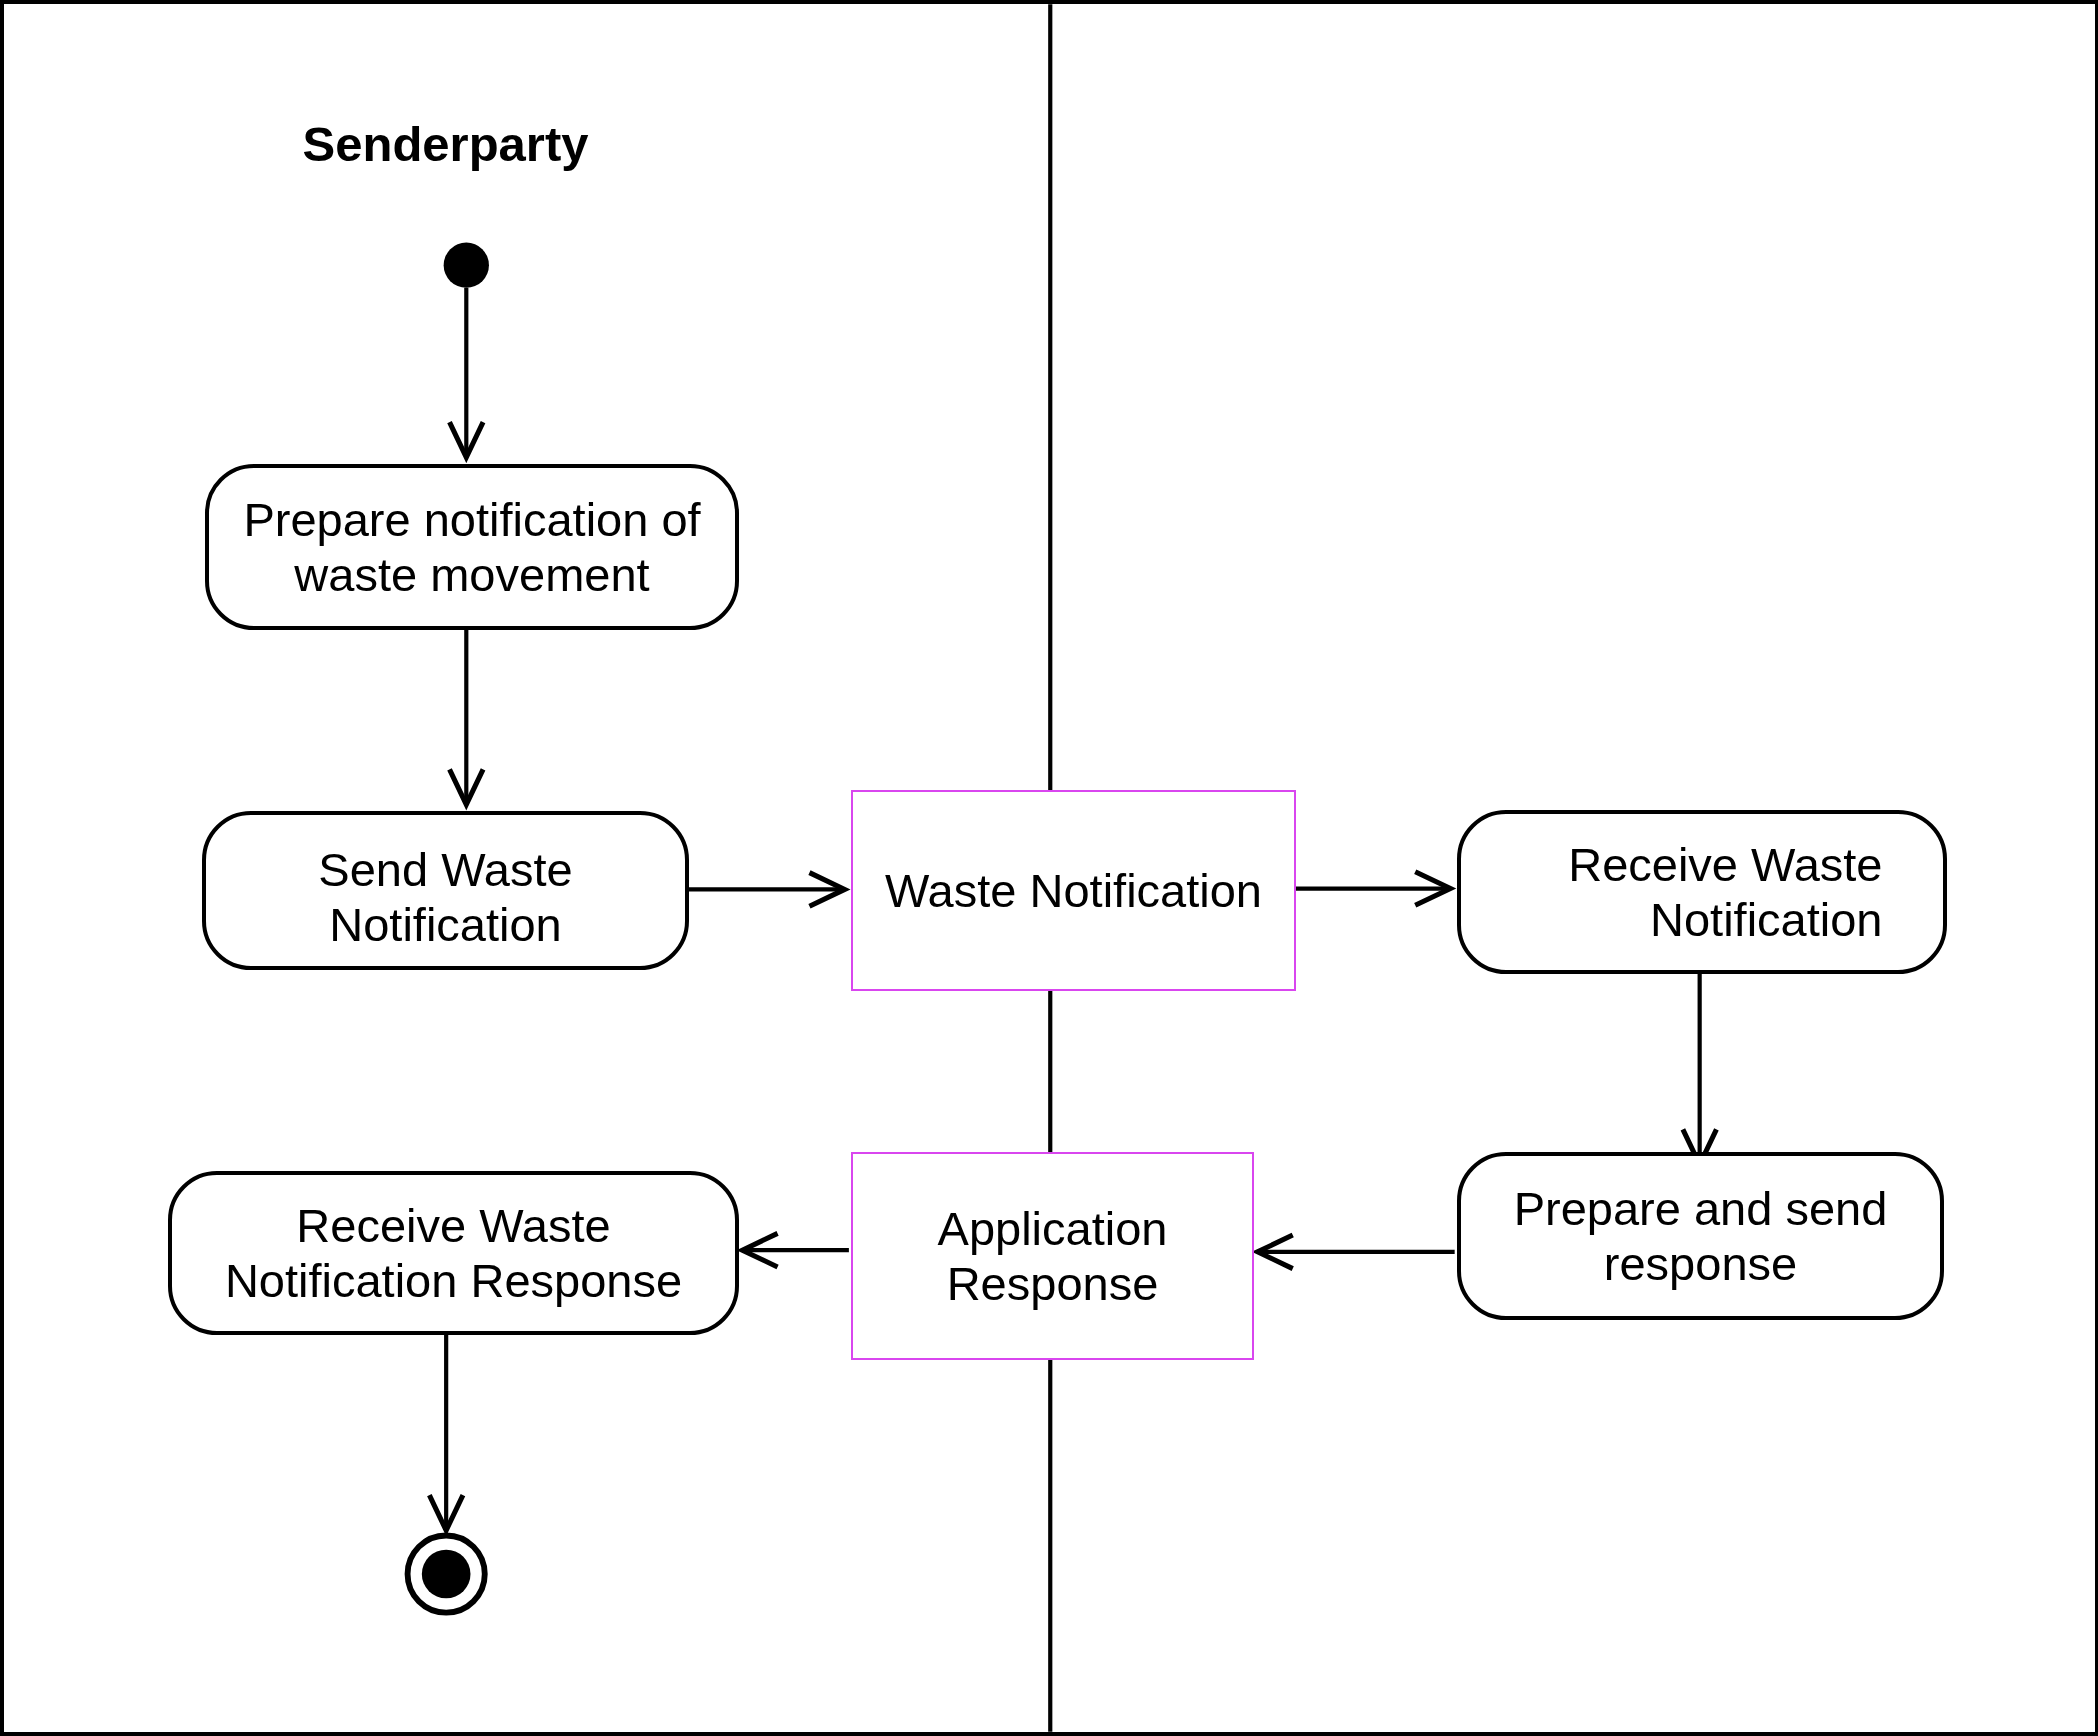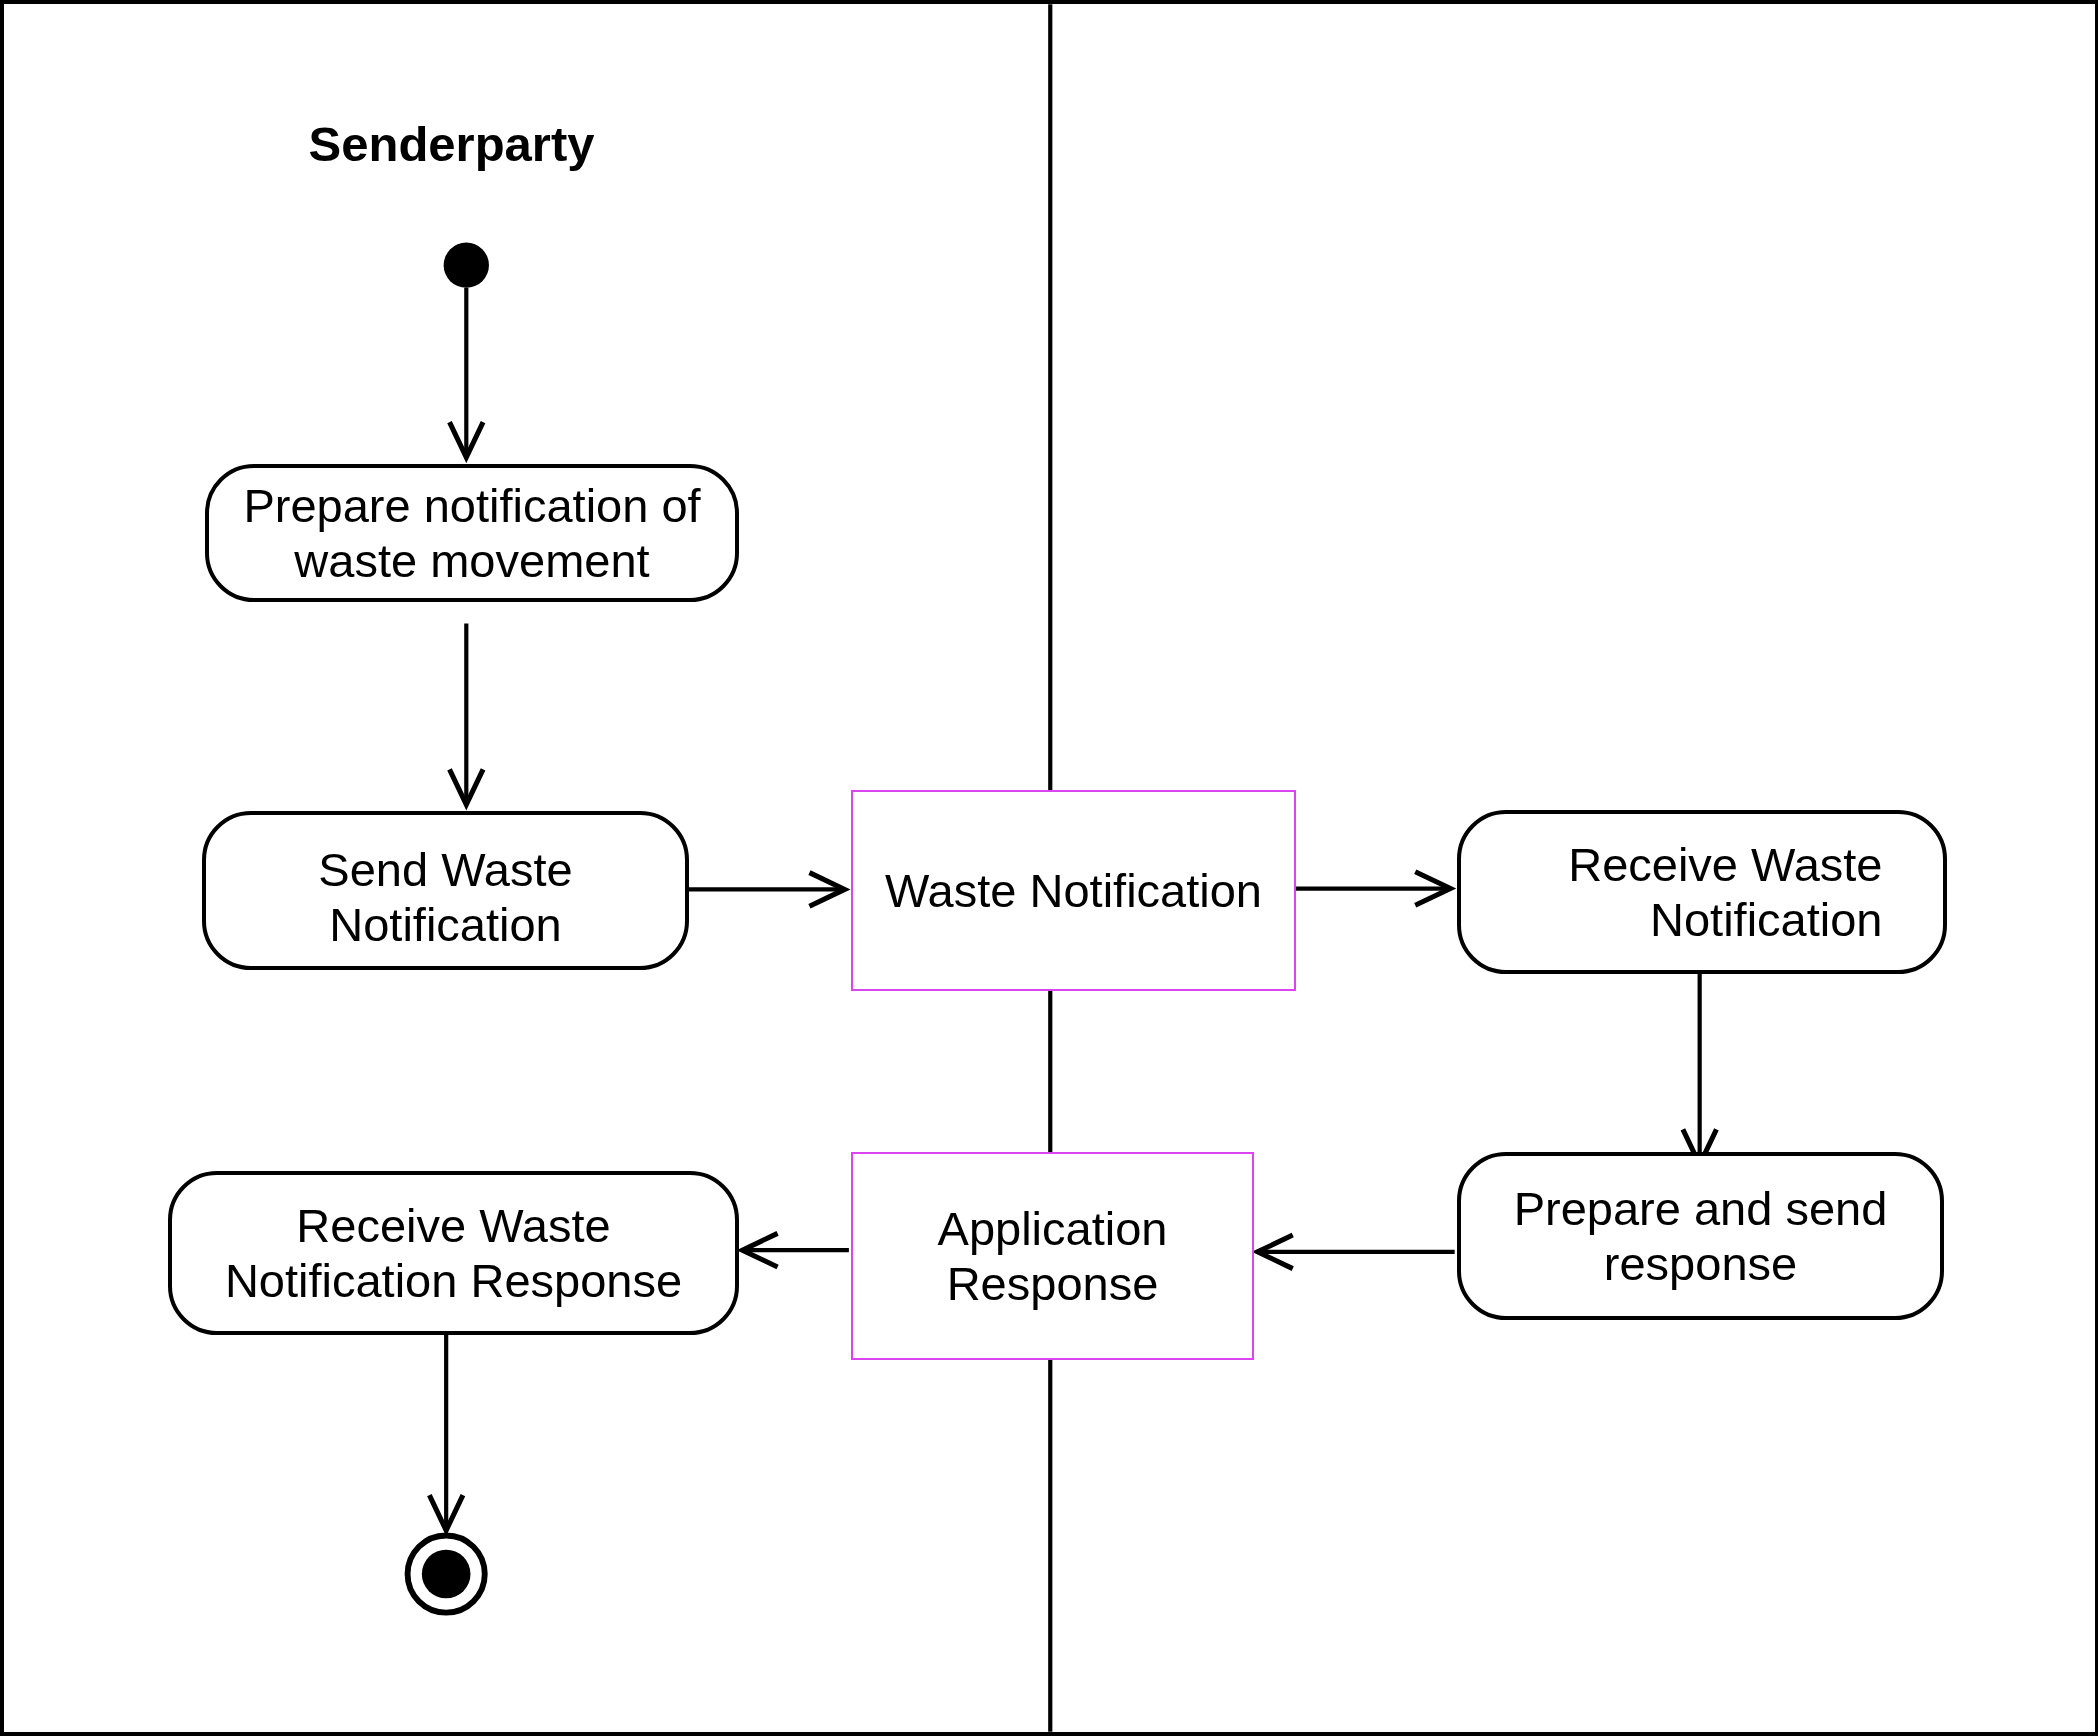--- a/index.html
+++ b/index.html
@@ -27,21 +27,21 @@
   }
   .lane-title {
     position: absolute;
     width: 503px;
     text-align: center;
     font-size: 49px;
     font-weight: bold;
     line-height: 59px;
     white-space: nowrap;
   }
-  .lane-title.sender { left: 196px; top: 111px; }
+  .lane-title.sender { left: 190px; top: 111px; }
   .lane-title.receiver { left: 1319px; top: 111px; }
 
   .node {
     position: absolute;
     box-sizing: border-box;
     background: #ffffff;
     display: flex;
     align-items: center;
     justify-content: center;
     text-align: center;
@@ -51,21 +51,21 @@
   .node.action {
     border: 4.2px solid #000000;
     border-radius: 49px;
   }
   .node.object {
     border: 2px solid #d946ef;
     border-radius: 0;
   }
   .node .label { display: inline-block; }
 
-  .n-prepare   { left: 201px;  top: 460px;  width: 534px; height: 138px; }
+  .n-prepare   { left: 201px;  top: 460px;  width: 534px; height: 166px; }
   .n-prepare .label { max-width: 503px; }
   .n-send      { left: 198px;  top: 807px;  width: 487px; height: 159px; }
   .n-send .label { max-width: 319px; margin-top: 13px; }
   .n-wastemsg  { left: 847px; top: 786px;  width: 445px; height: 201px; }
   .n-wastemsg .label { white-space: nowrap; }
   .n-receive   { left: 1453px; top: 806px;  width: 490px; height: 164px; text-align: right; }
   .n-receive .label { max-width: 361px; }
   .n-prepresp  { left: 1453px; top: 1148px; width: 487px; height: 168px; }
   .n-prepresp .label { max-width: 403px; }
   .n-appresp   { left: 847px; top: 1148px; width: 403px; height: 208px; }

